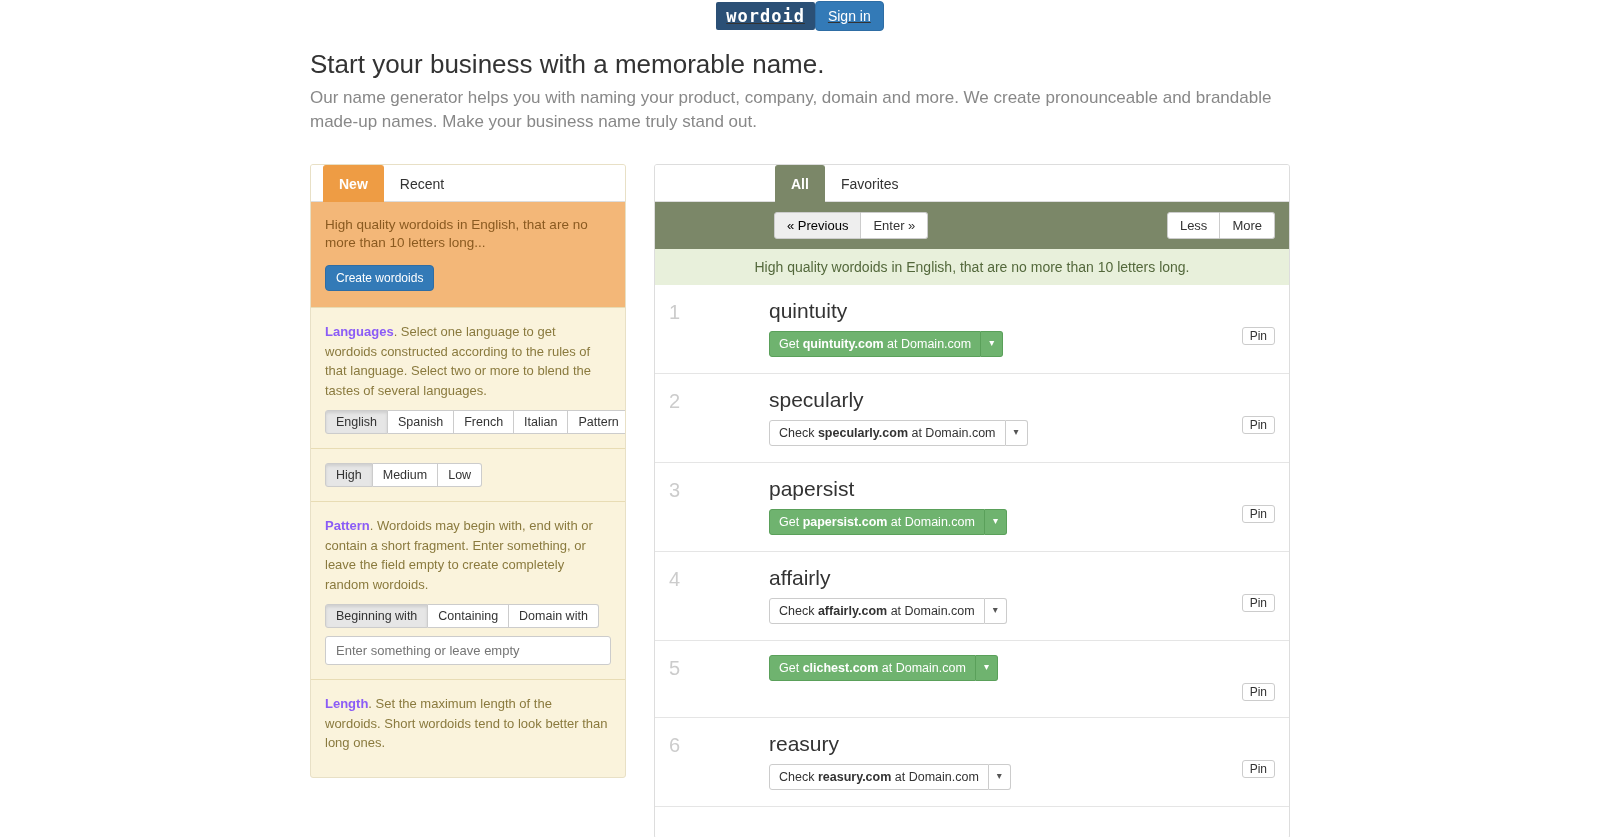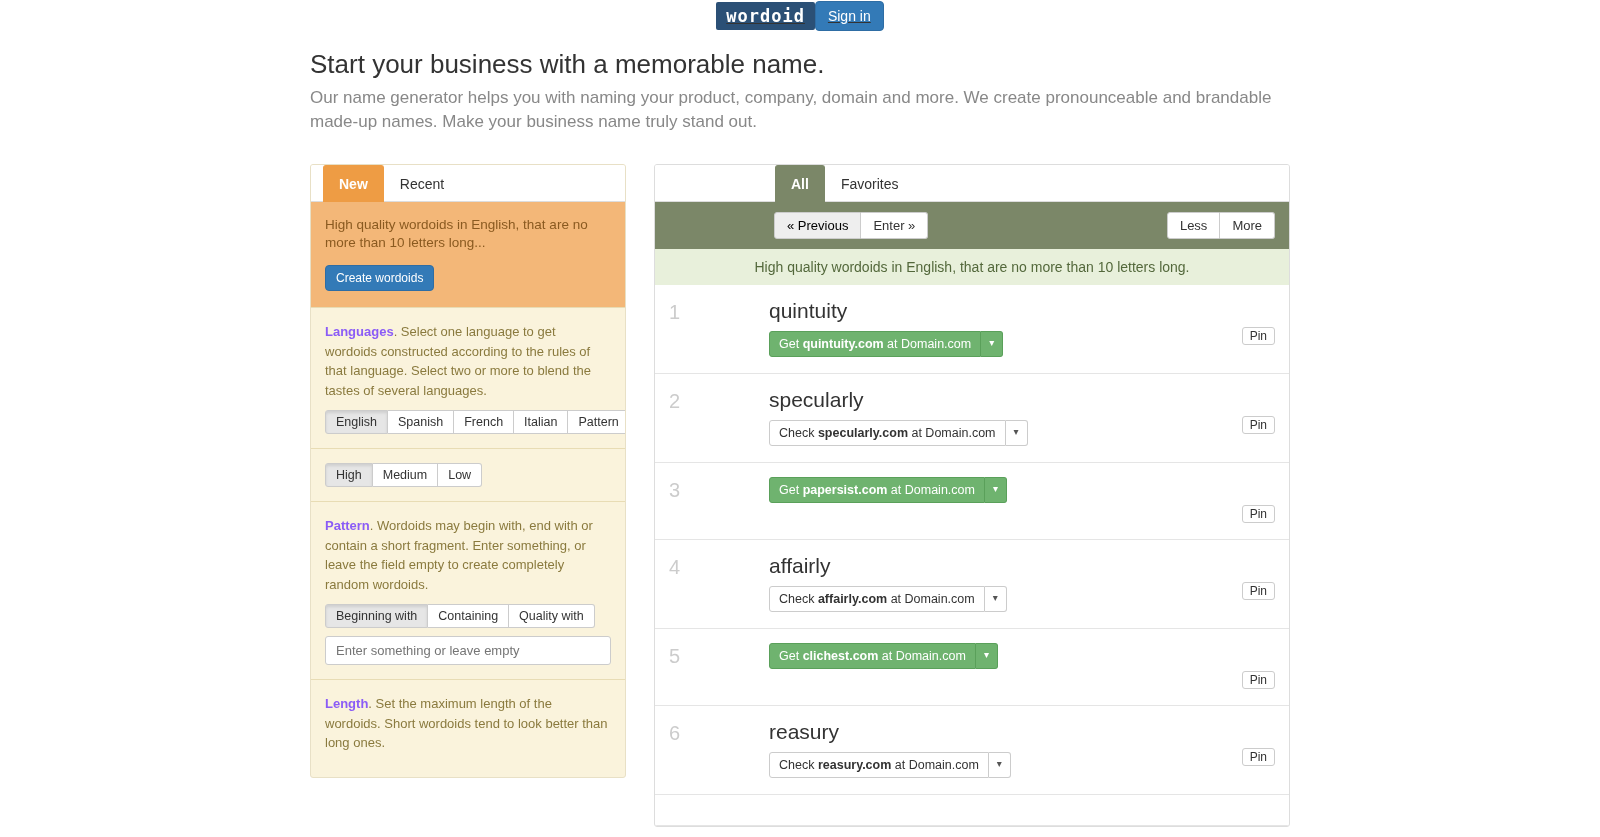--- a/index.html
+++ b/index.html
@@ -99,21 +99,21 @@
             <span class="opt">Medium</span>
             <span class="opt">Low</span>
           </div>
       </div>
 
       <div class="section">
         <p><span class="label">Pattern</span><span>. Wordoids may begin with, end with or contain a short fragment. Enter something, or leave the field empty to create completely random wordoids.</span></p>
         <div class="btn-group" id="pattern-group">
             <span class="opt active">Beginning with</span>
             <span class="opt">Containing</span>
-            <span class="opt">Quality with</span>
+            <span class="opt">Domain with</span>
           </div>
         <input class="input-text" type="text" placeholder="Enter something or leave empty" style="">
       </div>
 
       <div class="section">
         <p><span class="label">Length</span><span>. Set the maximum length of the wordoids. Short wordoids tend to look better than long ones.</span></p>
 
       </div>
 
     </div>
@@ -148,21 +148,21 @@
           <div class="result-row">
             <div class="result-num">2</div>
             <div class="result-body"><div class="result-word">specularly</div><span class="domain-btn-wrap">
                 <span class="domain-btn">Check <b>specularly.com</b> at Domain.com</span>
                 <span class="domain-caret">▾</span>
               </span></div>
             <div class="pin-cell"><button class="btn btn-default btn-xs">Pin</button></div>
           </div>
           <div class="result-row">
             <div class="result-num">3</div>
-            <div class="result-body"><span class="domain-btn-wrap">
+            <div class="result-body"><div class="result-word">papersist</div><span class="domain-btn-wrap">
                 <span class="domain-btn green">Get <b>papersist.com</b> at Domain.com</span>
                 <span class="domain-caret green">▾</span>
               </span></div>
             <div class="pin-cell"><button class="btn btn-default btn-xs">Pin</button></div>
           </div>
           <div class="result-row">
             <div class="result-num">4</div>
             <div class="result-body"><div class="result-word">affairly</div><span class="domain-btn-wrap">
                 <span class="domain-btn">Check <b>affairly.com</b> at Domain.com</span>
                 <span class="domain-caret">▾</span>

